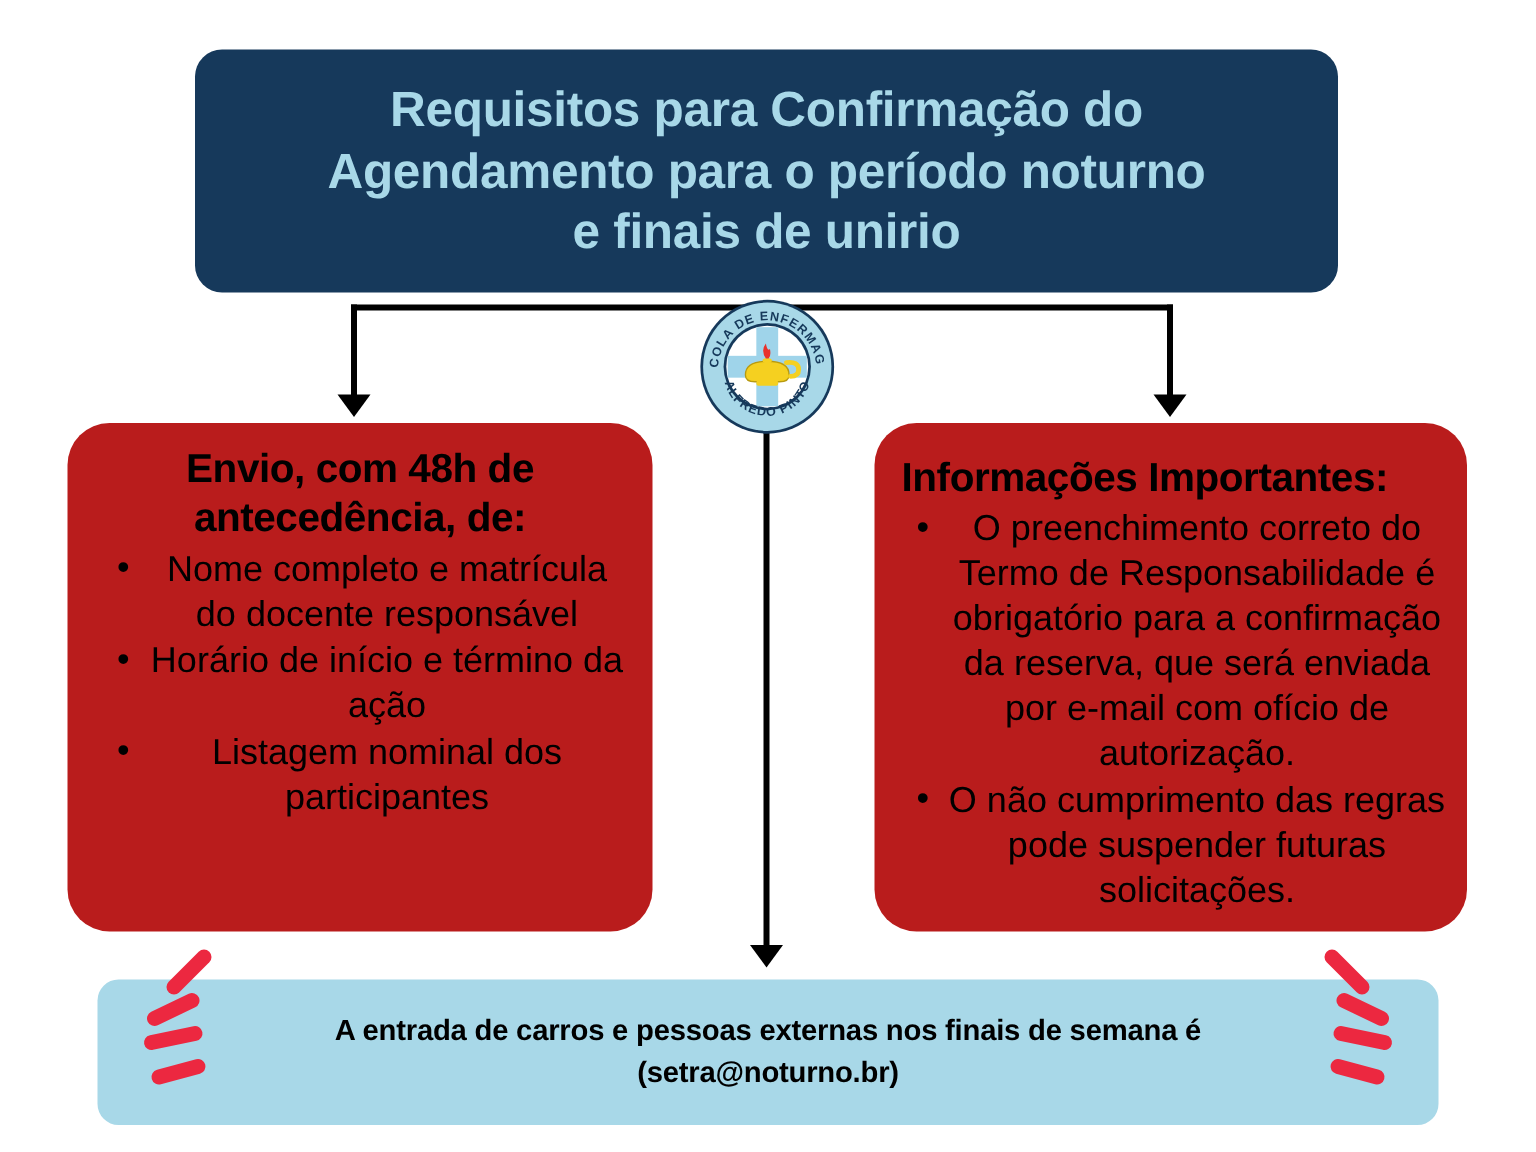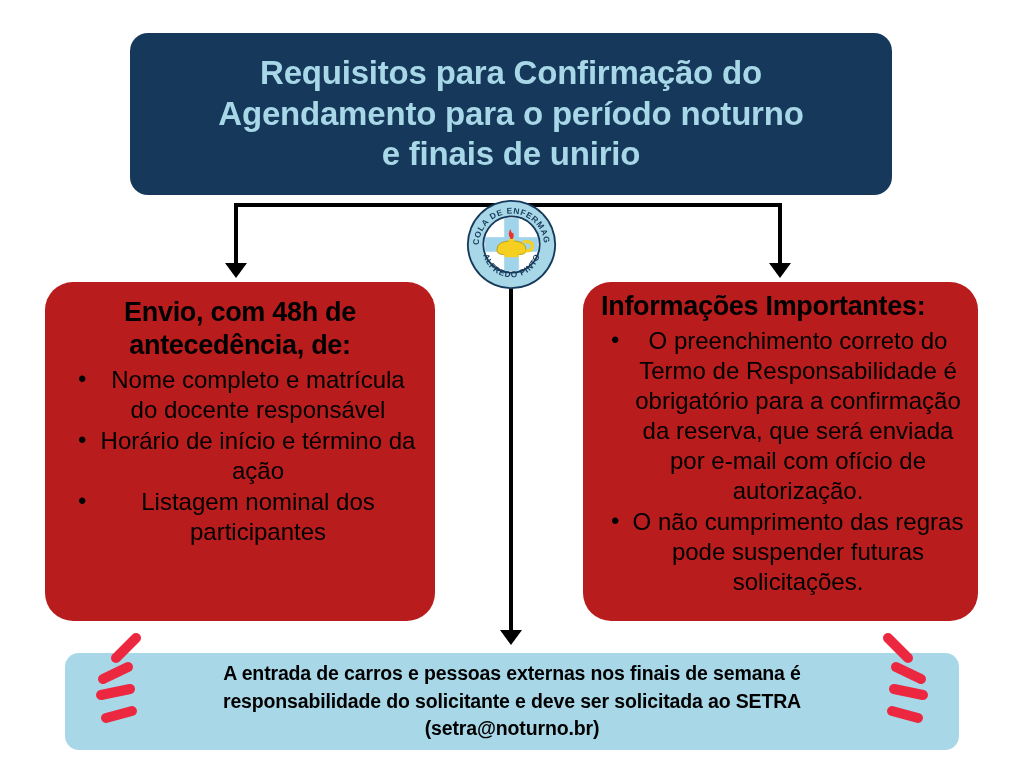--- a/index.html
+++ b/index.html
@@ -96,21 +96,21 @@
     top: 282px;
     width: 390px;
     height: 339px;
     padding: 14px 18px 10px 18px;
   }
   .box-right {
     left: 583px;
     top: 282px;
     width: 395px;
     height: 339px;
-    padding: 8px 14px 10px 14px;
+    padding: 20px 14px 10px 14px;
   }
   .box-heading {
     font-size: 27px;
     font-weight: bold;
     color: #000000;
     line-height: 1.22;
     margin: 0 0 3px 0;
     letter-spacing: -0.3px;
   }
   .box-left .box-heading { text-align: center; }
@@ -237,21 +237,20 @@
     <div class="box-heading">Informações Importantes:</div>
     <ul class="bullets">
       <li>O preenchimento correto do Termo de Responsabilidade é obrigatório para a confirmação da reserva, que será enviada por e-mail com ofício de autorização.</li>
       <li>O não cumprimento das regras pode suspender futuras solicitações.</li>
     </ul>
   </div>
 
   <div class="bottom-banner">
     <div class="banner-text">
       <div>A entrada de carros e pessoas externas nos finais de semana é</div>
-      <div>responsabilidade do solicitante e deve ser solicitada ao SETRA</div>
       <div>(setra@noturno.br)</div>
     </div>
   </div>
 
   <div class="burst burst-left">
     <svg viewBox="0 0 84 96" width="84" height="96" aria-hidden="true">
       <g stroke="#ec2840" stroke-width="10" stroke-linecap="round" fill="none">
         <line x1="52" y1="6" x2="32" y2="26"></line>
         <line x1="44" y1="35" x2="19" y2="47"></line>
         <line x1="46" y1="57" x2="17" y2="63"></line>

